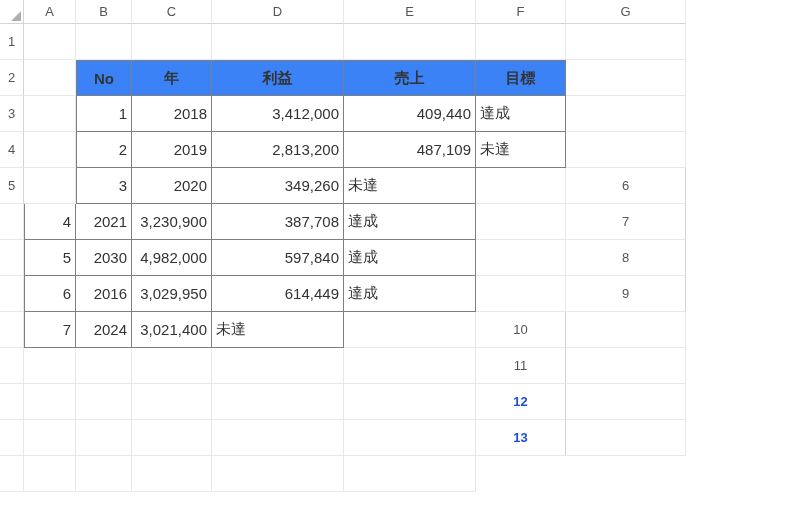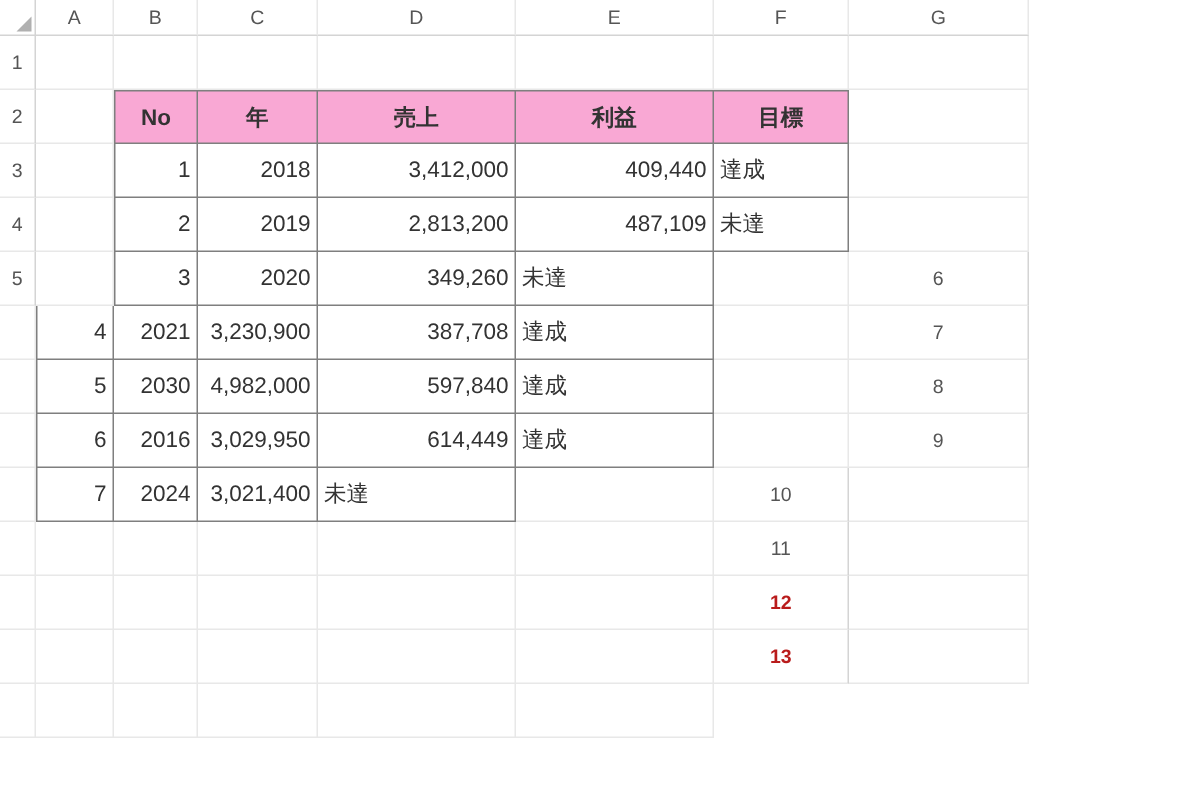--- a/index.html
+++ b/index.html
@@ -32,21 +32,21 @@
       background: #fff;
       border-right: 1px solid #d4d4d4;
       border-bottom: 1px solid #e8e8e8;
       display: flex;
       align-items: center;
       justify-content: center;
       color: #555;
       font-size: 13px;
     }
     .row-header.selected {
-      color: #b91c1c;
+      color: #1d4ed8;
       font-weight: bold;
     }
     .corner {
       background: #fff;
       border-right: 1px solid #d4d4d4;
       border-bottom: 1px solid #d4d4d4;
       position: relative;
     }
     .corner::after {
       content: '';
@@ -61,21 +61,21 @@
       border-right: 1px solid #e8e8e8;
       border-bottom: 1px solid #e8e8e8;
       display: flex;
       align-items: center;
       padding: 0 4px;
       font-size: 15px;
       color: #333;
       background: #fff;
     }
     .data-header {
-      background: #f9a8d4;
+      background: #3b82f6;
       font-weight: bold;
       justify-content: center;
       border: 1px solid #7f7f7f;
     }
     .data-cell {
       border: 1px solid #7f7f7f;
       justify-content: flex-end;
     }
     .data-cell.text-left {
       justify-content: flex-start;
@@ -104,22 +104,22 @@
   <div class="cell"></div>
   <div class="cell"></div>
   <div class="cell"></div>
   <div class="cell"></div>
   <div class="cell"></div>
 
   <div class="row-header">2</div>
   <div class="cell"></div>
   <div class="cell data-header">No</div>
   <div class="cell data-header">年</div>
+  <div class="cell data-header">利益</div>
   <div class="cell data-header">売上</div>
-  <div class="cell data-header">利益</div>
   <div class="cell data-header">目標</div>
   <div class="cell"></div>
 
   <div class="row-header">3</div>
   <div class="cell"></div>
   <div class="cell data-cell" style="border-top:none">1</div>
   <div class="cell data-cell" style="border-top:none">2018</div>
   <div class="cell data-cell" style="border-top:none">3,412,000</div>
   <div class="cell data-cell" style="border-top:none">409,440</div>
   <div class="cell data-cell text-left" style="border-top:none">達成</div>

